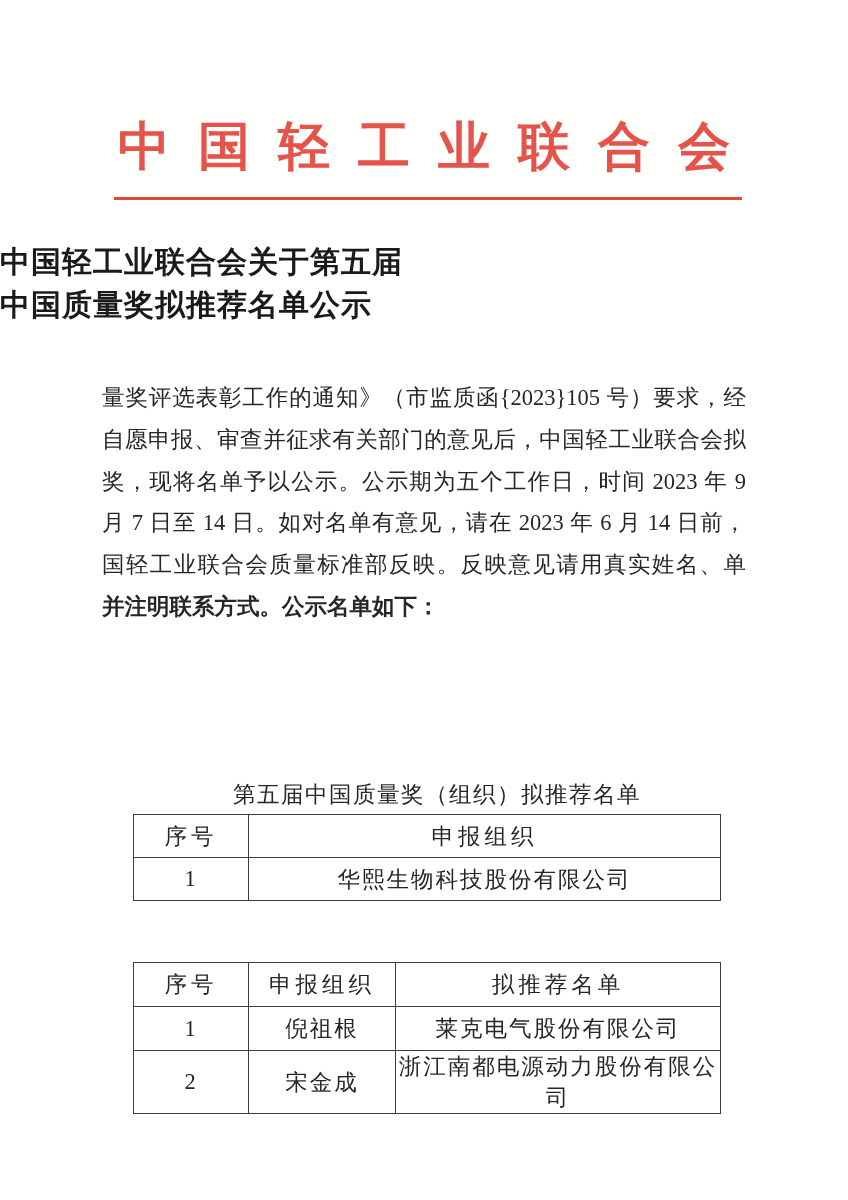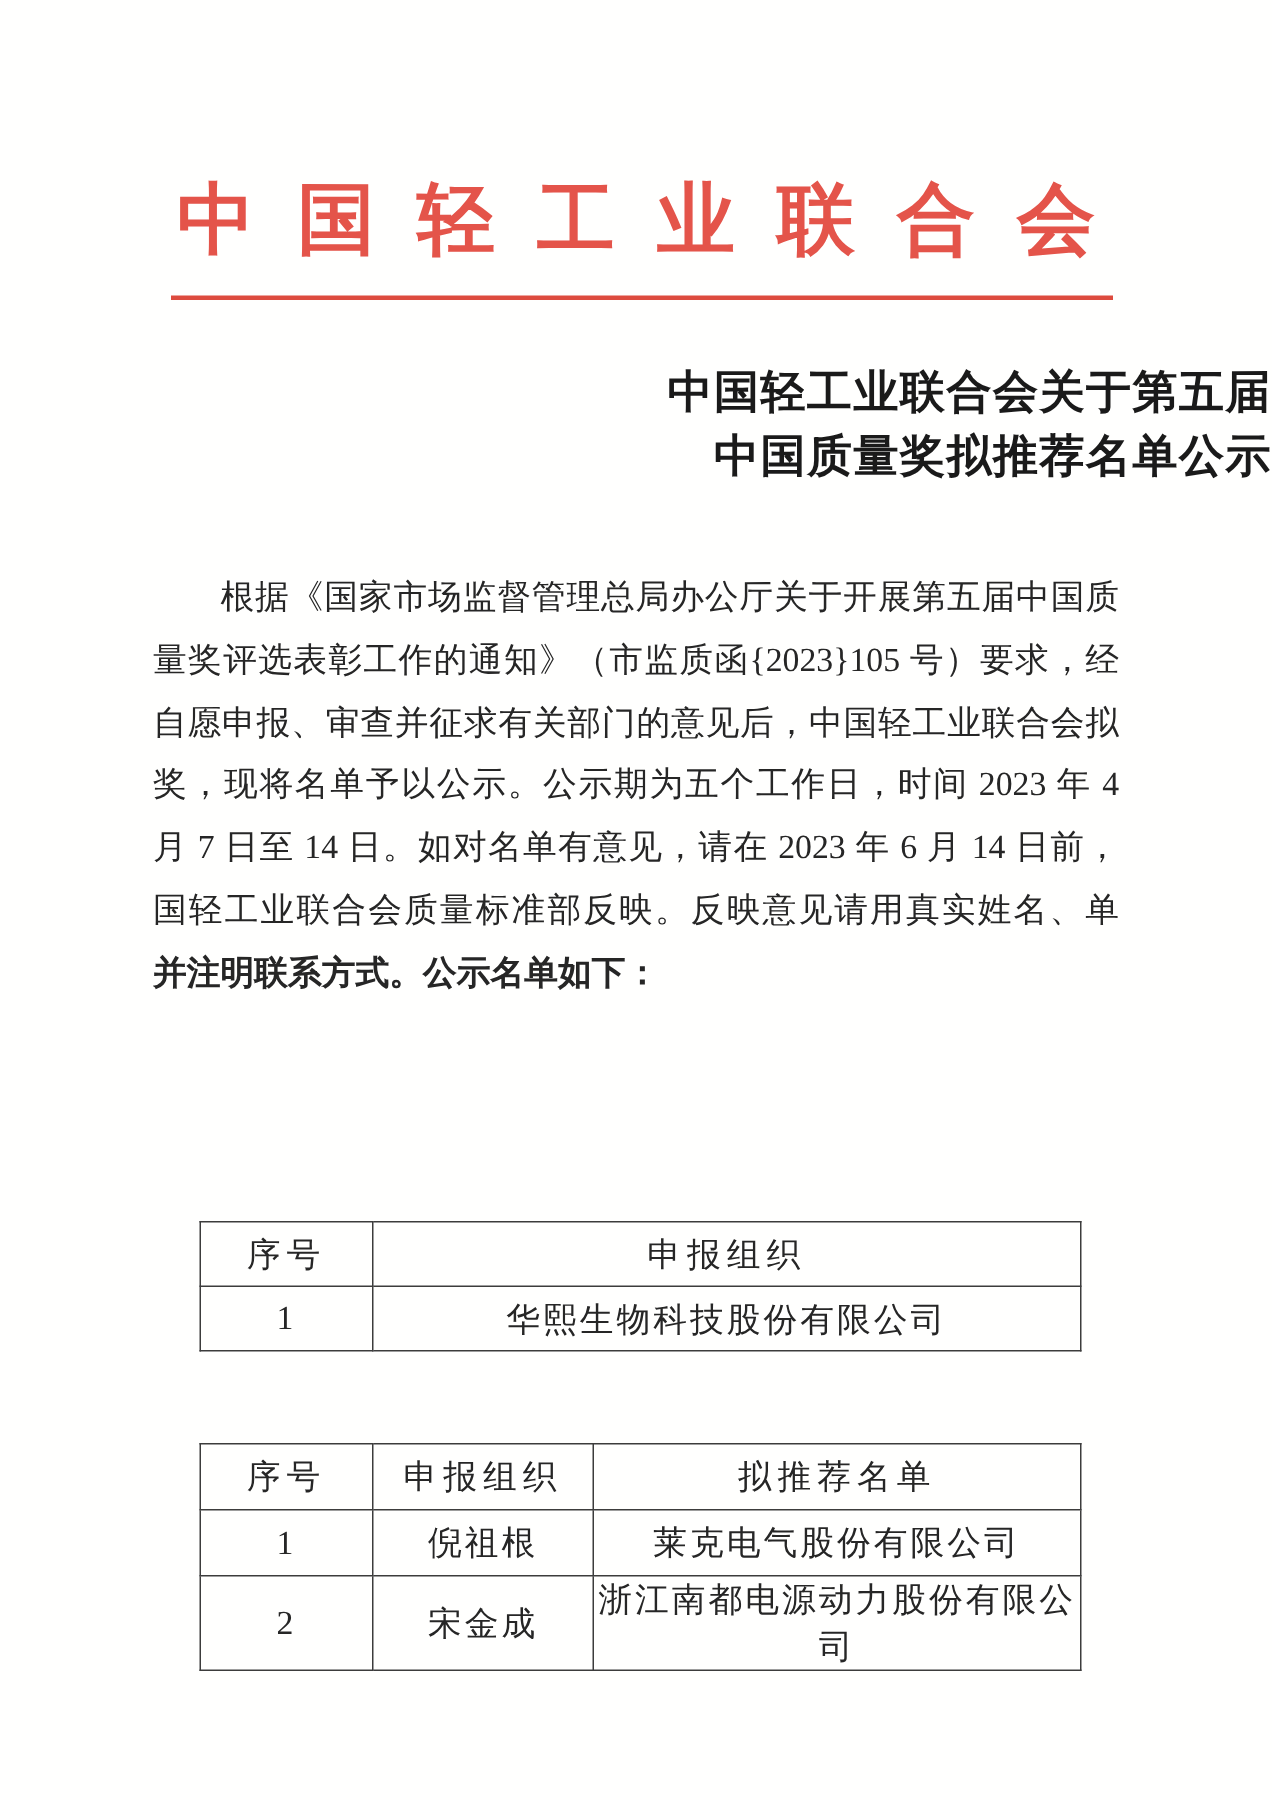--- a/index.html
+++ b/index.html
@@ -35,21 +35,21 @@
   .red-rule {
     position: absolute;
     top: 197px; left: 114px;
     width: 628px; height: 3px;
     background: var(--rule-red);
   }
   
   .doc-title {
     position: absolute;
     top: 240px; left: 0; right: 0;
-    text-align: right;
+    text-align: left;
     font-size: 30px;
     font-weight: bold;
     color: var(--title-ink);
     line-height: 43px;
     letter-spacing: 1px;
   }
   
   .body-block {
     position: absolute;
     top: 377px; left: 102px;
@@ -113,29 +113,29 @@
   <div class="letterhead">中国轻工业联合会</div>
 
   <div class="red-rule"></div>
 
   <div class="doc-title">
     <div>中国轻工业联合会关于第五届</div>
     <div>中国质量奖拟推荐名单公示</div>
   </div>
 
   <div class="body-block">
-    <div class="body-line indent">根据《国家市场监督管理总局办公厅关于开展第五届中国质</div>
     <div class="body-line">量奖评选表彰工作的通知》（市监质函{2023}105 号）要求，经</div>
     <div class="body-line">自愿申报、审查并征求有关部门的意见后，中国轻工业联合会拟</div>
-    <div class="body-line">奖，现将名单予以公示。公示期为五个工作日，时间 2023 年 4</div>
+    <div class="body-line">奖，现将名单予以公示。公示期为五个工作日，时间 2023 年 9</div>
     <div class="body-line">月 7 日至 14 日。如对名单有意见，请在 2023 年 6 月 14 日前，</div>
     <div class="body-line">国轻工业联合会质量标准部反映。反映意见请用真实姓名、单位，</div>
     <div class="body-line last">并注明联系方式。公示名单如下：</div>
   </div>
 
+  <div class="tbl-caption caption-1">第五届中国质量奖（组织）拟推荐名单</div>
 
   <table class="doc-table table-1">
     <thead>
       <tr>
         <th class="col-num">序号</th>
         <th>申报组织</th>
       </tr>
     </thead>
     <tbody>
       <tr>

